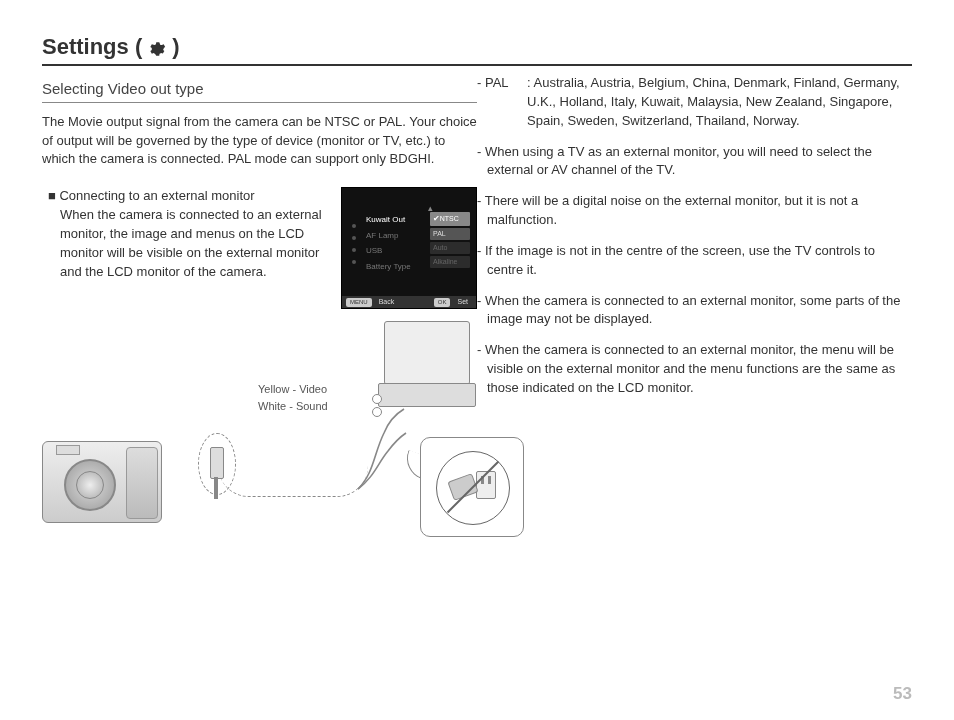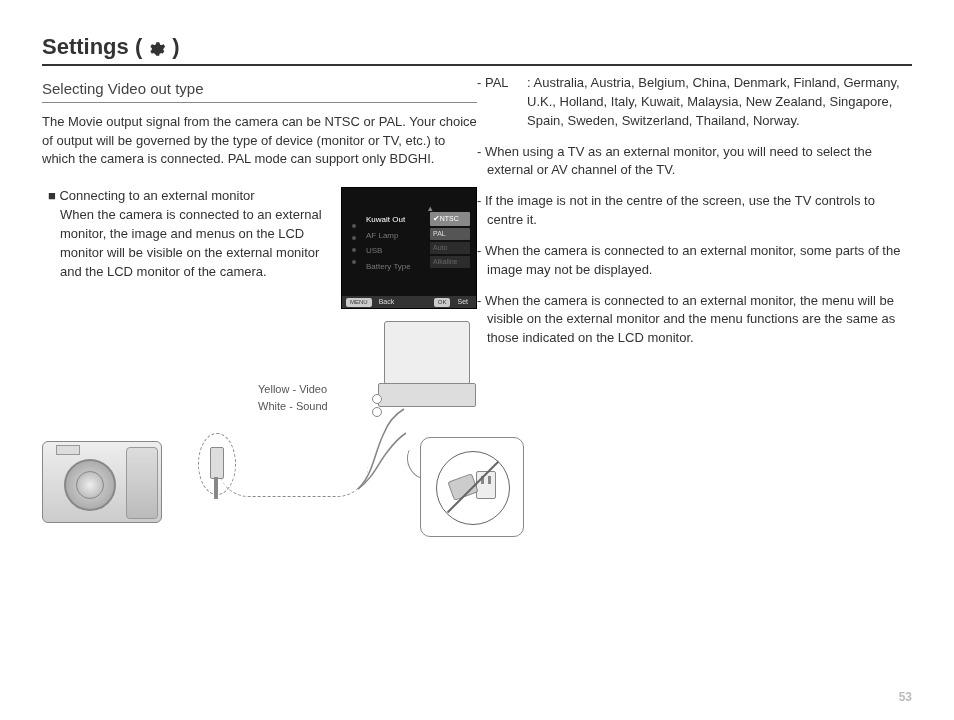--- a/index.html
+++ b/index.html
@@ -75,21 +75,21 @@
   .noplug .slash{position:absolute;left:16px;top:14px;width:72px;height:72px;}
   .noplug .slash::before{content:"";position:absolute;left:50%;top:0;width:2px;height:100%;
        background:#666;transform:rotate(45deg);transform-origin:center;}
   .noplug .outlet{position:absolute;left:56px;top:34px;width:18px;height:26px;border:1.4px solid #888;
                   border-radius:2px;background:#eee;}
   .noplug .outlet::before,.noplug .outlet::after{content:"";position:absolute;top:4px;width:3px;height:8px;
        background:#888;}
   .noplug .outlet::before{left:4px;} .noplug .outlet::after{right:4px;}
   .noplug .plg{position:absolute;left:30px;top:40px;width:24px;height:18px;border:1.4px solid #888;
                background:#ccc;border-radius:3px;transform:rotate(-20deg);}
-  .pnum{position:absolute;right:42px;bottom:16px;font-size:12px;color:#bbb;font-weight:bold;}
+  .pnum{position:absolute;right:42px;bottom:16px;font-size:17px;color:#bbb;font-weight:bold;}
   .chk{font-size:8px;}
 </style>
 </head>
 <body>
 
 <div class="page">
   <div class="title-row">
     <h1>
       <span>Settings (</span>
       <span class="gear">
@@ -180,20 +180,21 @@
       </div>
     </div>
 
     <div class="col">
       <div class="def">
         <div class="k">- PAL</div>
         <div class="v">: Australia, Austria, Belgium, China, Denmark, Finland, Germany, U.K., Holland, Italy, Kuwait, Malaysia, New Zealand, Singapore, Spain, Sweden, Switzerland, Thailand, Norway.</div>
       </div>
       <div class="bullets">
         <p>- When using a TV as an external monitor, you will need to select the external or AV channel of the TV.</p>
+        <p>- There will be a digital noise on the external monitor, but it is not a malfunction.</p>
         <p>- If the image is not in the centre of the screen, use the TV controls to centre it.</p>
         <p>- When the camera is connected to an external monitor, some parts of the image may not be displayed.</p>
         <p>- When the camera is connected to an external monitor, the menu will be visible on the external monitor and the menu functions are the same as those indicated on the LCD monitor.</p>
       </div>
     </div>
   </div>
 
   <div class="pnum">53</div>
 </div>
 

